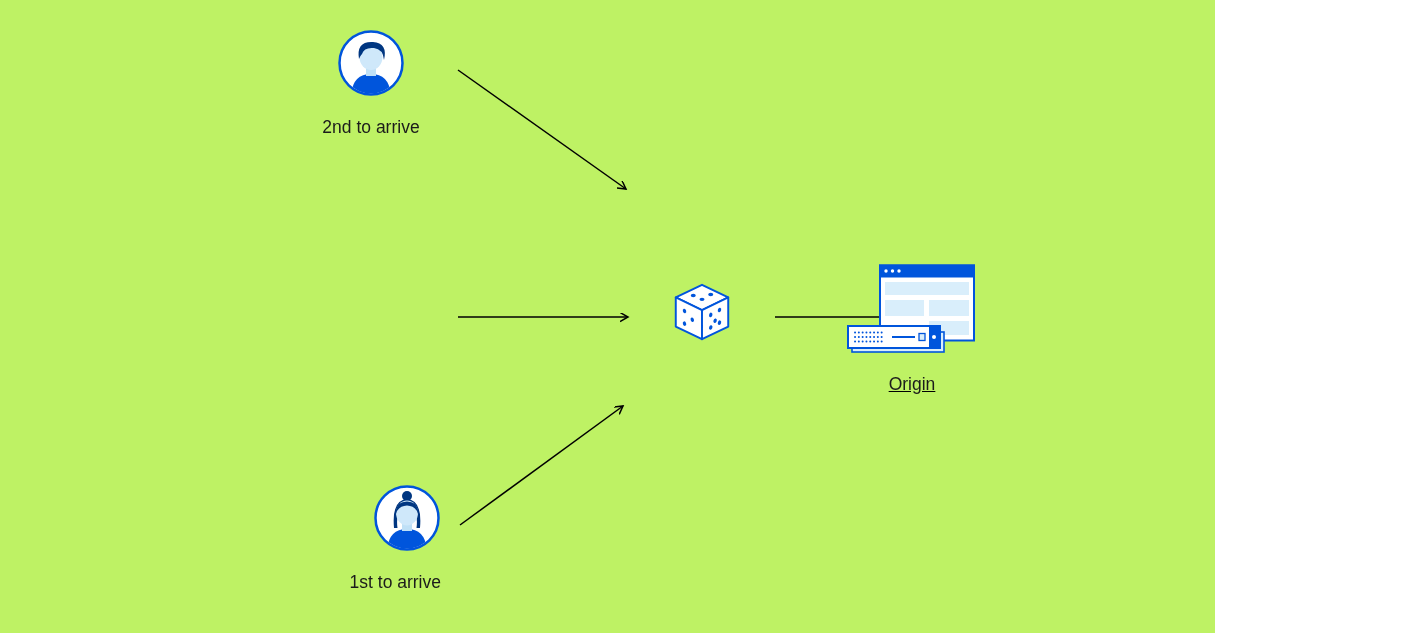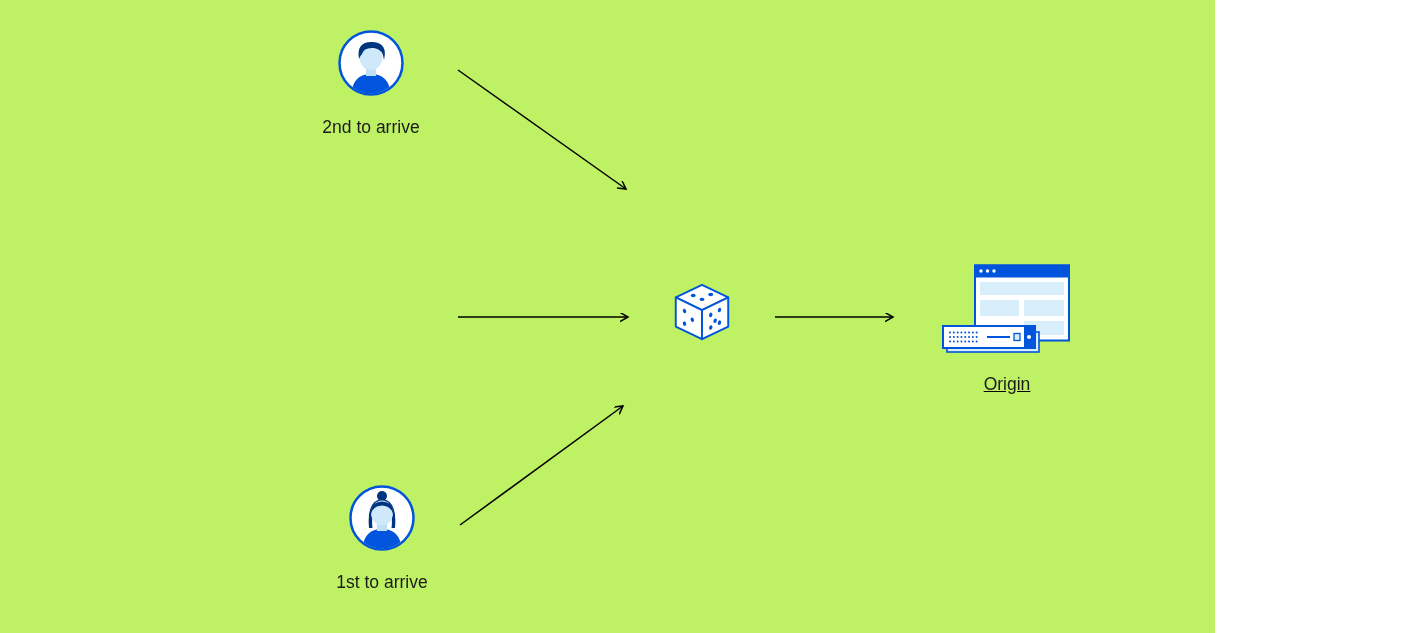--- a/index.html
+++ b/index.html
@@ -71,21 +71,21 @@
         <path d="M14 70 Q14 45 34 45 Q54 45 54 70 Z" fill="#0055DC"></path>
         <rect x="29" y="34" width="10" height="13" fill="#BFE0F6"></rect>
         <ellipse cx="34" cy="28" rx="11.5" ry="13" fill="#CFE8FA"></ellipse>
         <path d="M22 30 Q19 12 36 13 Q51 14 47 31 Q46 20 37 19 Q27 18 25 25 Q23 27 22 30 Z" fill="#003681"></path>
       </g>
     </svg>
     <div class="node-label">2nd to arrive</div>
   </div>
 
 
-  <div class="node" style="left:312px; top:484px; width:140px;">
+  <div class="node" style="left:301px; top:484px; width:140px;align-items:flex-end;">
     <svg width="68" height="68" viewBox="0 0 68 68">
       <defs>
           <clipPath id="avclipC">
             <circle cx="34" cy="34" r="30.5"></circle>
           </clipPath>
         </defs>
       <circle cx="34" cy="34" r="31.5" fill="#ffffff" stroke="#0055DC" stroke-width="2.5"></circle>
       <g clip-path="url(#avclipC)">
         <path d="M14 70 Q14 45 34 45 Q54 45 54 70 Z" fill="#0055DC"></path>
         <rect x="29" y="34" width="10" height="13" fill="#BFE0F6"></rect>
@@ -113,21 +113,21 @@
       <ellipse cx="17" cy="47" rx="1.7" ry="2.4" fill="#0055DC" transform="rotate(-18 17 47)"></ellipse>
 
       <ellipse cx="44" cy="38" rx="1.7" ry="2.4" fill="#0055DC" transform="rotate(18 44 38)"></ellipse>
       <ellipse cx="53" cy="33" rx="1.7" ry="2.4" fill="#0055DC" transform="rotate(18 53 33)"></ellipse>
       <ellipse cx="48.5" cy="44" rx="1.7" ry="2.4" fill="#0055DC" transform="rotate(18 48.5 44)"></ellipse>
       <ellipse cx="44" cy="51" rx="1.7" ry="2.4" fill="#0055DC" transform="rotate(18 44 51)"></ellipse>
       <ellipse cx="53" cy="46" rx="1.7" ry="2.4" fill="#0055DC" transform="rotate(18 53 46)"></ellipse>
     </svg>
   </div>
 
-  <div class="node" style="left:941px; top:264px; width:132px;text-decoration:underline;">
+  <div class="node" style="left:846px; top:264px; width:132px;text-decoration:underline;">
     <svg width="130" height="96" viewBox="0 0 130 96">
 
       <rect x="33" y="1.5" width="94" height="75" fill="#ffffff" stroke="#0055DC" stroke-width="2"></rect>
       <rect x="32" y="0.5" width="96" height="13" fill="#0055DC"></rect>
       <circle cx="39" cy="7" r="1.7" fill="#ffffff"></circle>
       <circle cx="45.5" cy="7" r="1.7" fill="#ffffff"></circle>
       <circle cx="52" cy="7" r="1.7" fill="#ffffff"></circle>
 
       <rect x="38" y="18" width="84" height="13" fill="#D9EEFB"></rect>
       <rect x="38" y="36" width="39" height="16" fill="#D9EEFB"></rect>

